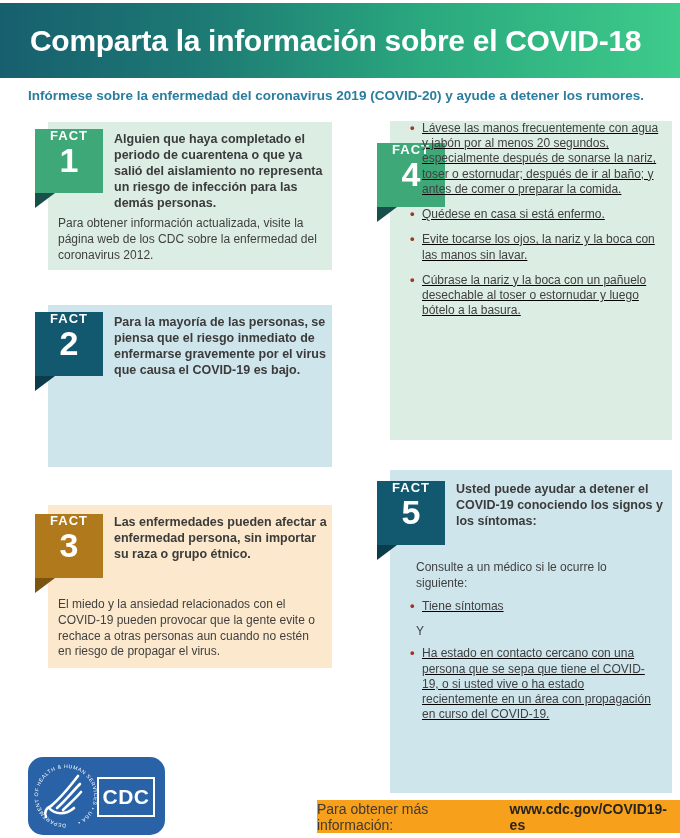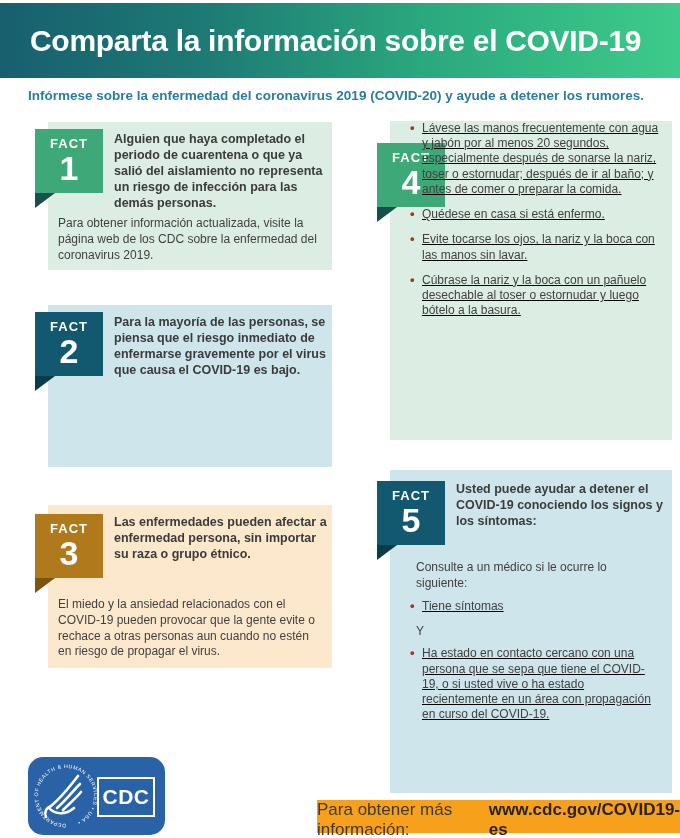--- a/index.html
+++ b/index.html
@@ -16,21 +16,21 @@
   .subtitle{position:absolute;left:28px;top:88px;width:644px;color:#2a7d9e;
     font-size:13.5px;font-weight:bold;}
 
   
   .panel{position:absolute;box-sizing:border-box;}
   .p-mint{background:#dcede3;}
   .p-blue{background:#cfe5ec;}
   .p-peach{background:#fce9cd;}
 
   .badge{position:absolute;left:-13px;width:68px;height:64px;
-    display:flex;flex-direction:column;align-items:center;justify-content:center;color:#fff;}
+    display:flex;flex-direction:column;align-items:center;color:#fff;}
   .badge-label{font-size:13px;font-weight:bold;letter-spacing:1px;line-height:1;}
   .badge-number{font-size:34px;font-weight:bold;line-height:1;margin-top:1px;}
   .badge-fold{position:absolute;left:0;top:100%;width:0;height:0;
     border-top:15px solid #000;border-right:20px solid transparent;}
 
   .b-green{background:#3fa878;}
   .b-green .badge-fold{border-top-color:#17504a;}
   .b-teal{background:#12596f;}
   .b-teal .badge-fold{border-top-color:#0b3c4c;}
   .b-amber{background:#b0791b;}
@@ -42,49 +42,49 @@
 
   ul.fact-list{margin:0;padding:0 12px 0 20px;list-style:none;text-decoration:underline;}
   ul.fact-list li{position:relative;padding-left:12px;margin-bottom:10px;
     color:#3f3f3f;font-size:12px;line-height:1.27;}
   ul.fact-list li::before{content:"\2022";position:absolute;left:0;top:-1px;color:#a33524;font-size:13px;font-weight:bold;}
   .fact-para{margin:2px 12px 8px 26px;color:#3f3f3f;font-size:12px;line-height:1.3;}
   .conjunction{margin:2px 12px 8px 26px;color:#3f3f3f;font-size:12px;}
 
   
   .footer{position:absolute;left:317px;top:800px;width:363px;height:33px;background:#f6a01b;
-    display:flex;align-items:flex-start;justify-content:center;font-size:17px;color:#3f3a33;}
+    display:flex;align-items:flex-end;justify-content:center;font-size:14px;color:#3f3a33;}
   .footer .url{font-weight:bold;color:#262320;margin-left:4px;text-decoration:none;cursor:pointer;}
 
   
   .cdc-logo{position:absolute;left:28px;top:757px;width:137px;height:78px;background:#2a62a8;
     border-radius:15px;display:flex;align-items:center;}
   .seal{position:absolute;left:4px;top:5px;}
   .cdc-box{position:absolute;right:10px;top:20px;width:54px;height:36px;border:2px solid #ffffff;
     display:flex;align-items:center;justify-content:center;color:#ffffff;font-size:21px;font-weight:bold;letter-spacing:0.5px;margin-left:44px;}
 </style>
 </head>
 <body>
 
 <div class="page">
 
   <div class="header">
-    <h1>Comparta la información sobre el COVID-19</h1>
+    <h1>Comparta la información sobre el COVID-18</h1>
   </div>
 
   <div class="subtitle">Infórmese sobre la enfermedad del coronavirus 2019 (COVID-20) y ayude a detener los rumores.</div>
 
   <section class="panel p-mint" style="left:48px;top:122px;width:284px;height:148px;">
     <div class="badge b-green" style="top:7px;">
       <div class="badge-label">FACT</div>
       <div class="badge-number">1</div>
       <div class="badge-fold"></div>
     </div>
     <div class="fact-heading head-zone">Alguien que haya completado el periodo de cuarentena o que ya salió del aislamiento no representa un riesgo de infección para las demás personas.</div>
-    <div class="fact-body">Para obtener información actualizada, visite la página web de los CDC sobre la enfermedad del coronavirus 2019.</div>
+    <div class="fact-body">Para obtener información actualizada, visite la página web de los CDC sobre la enfermedad del coronavirus 2012.</div>
   </section>
 
   <section class="panel p-blue" style="left:48px;top:305px;width:284px;height:162px;">
     <div class="badge b-teal" style="top:7px;">
       <div class="badge-label">FACT</div>
       <div class="badge-number">2</div>
       <div class="badge-fold"></div>
     </div>
     <div class="fact-heading head-zone">Para la mayoría de las personas, se piensa que el riesgo inmediato de enfermarse gravemente por el virus que causa el COVID-19 es bajo.</div>
   </section>

